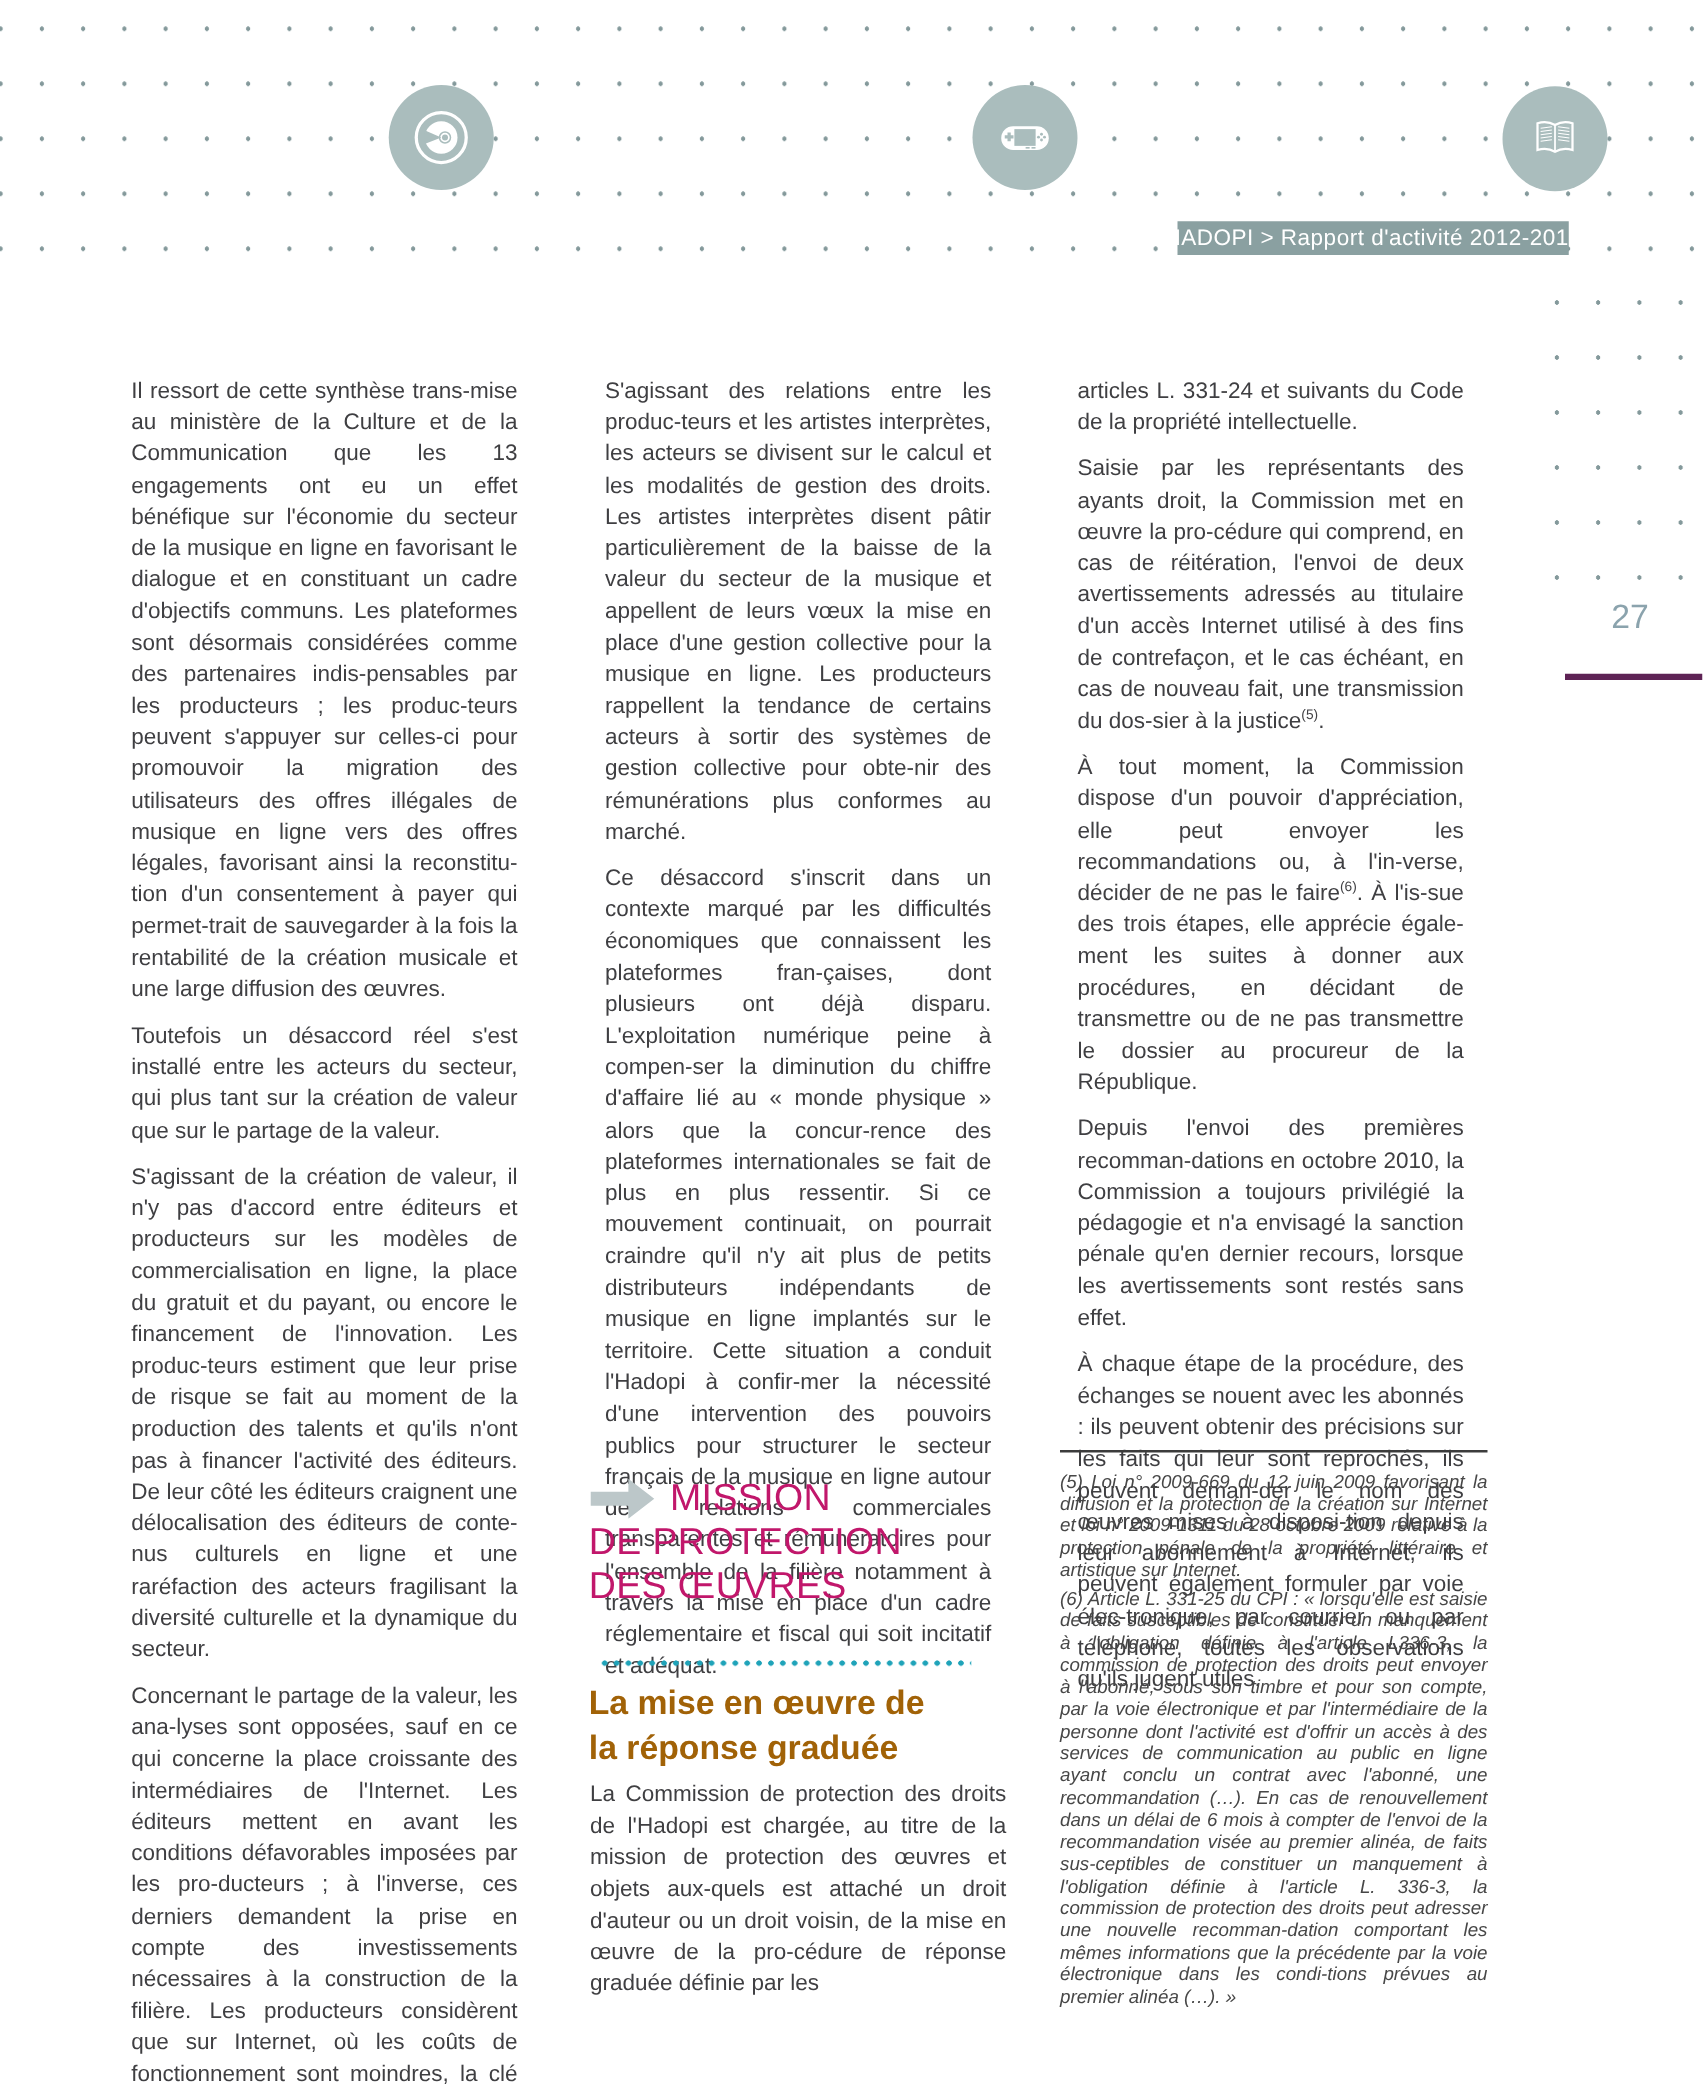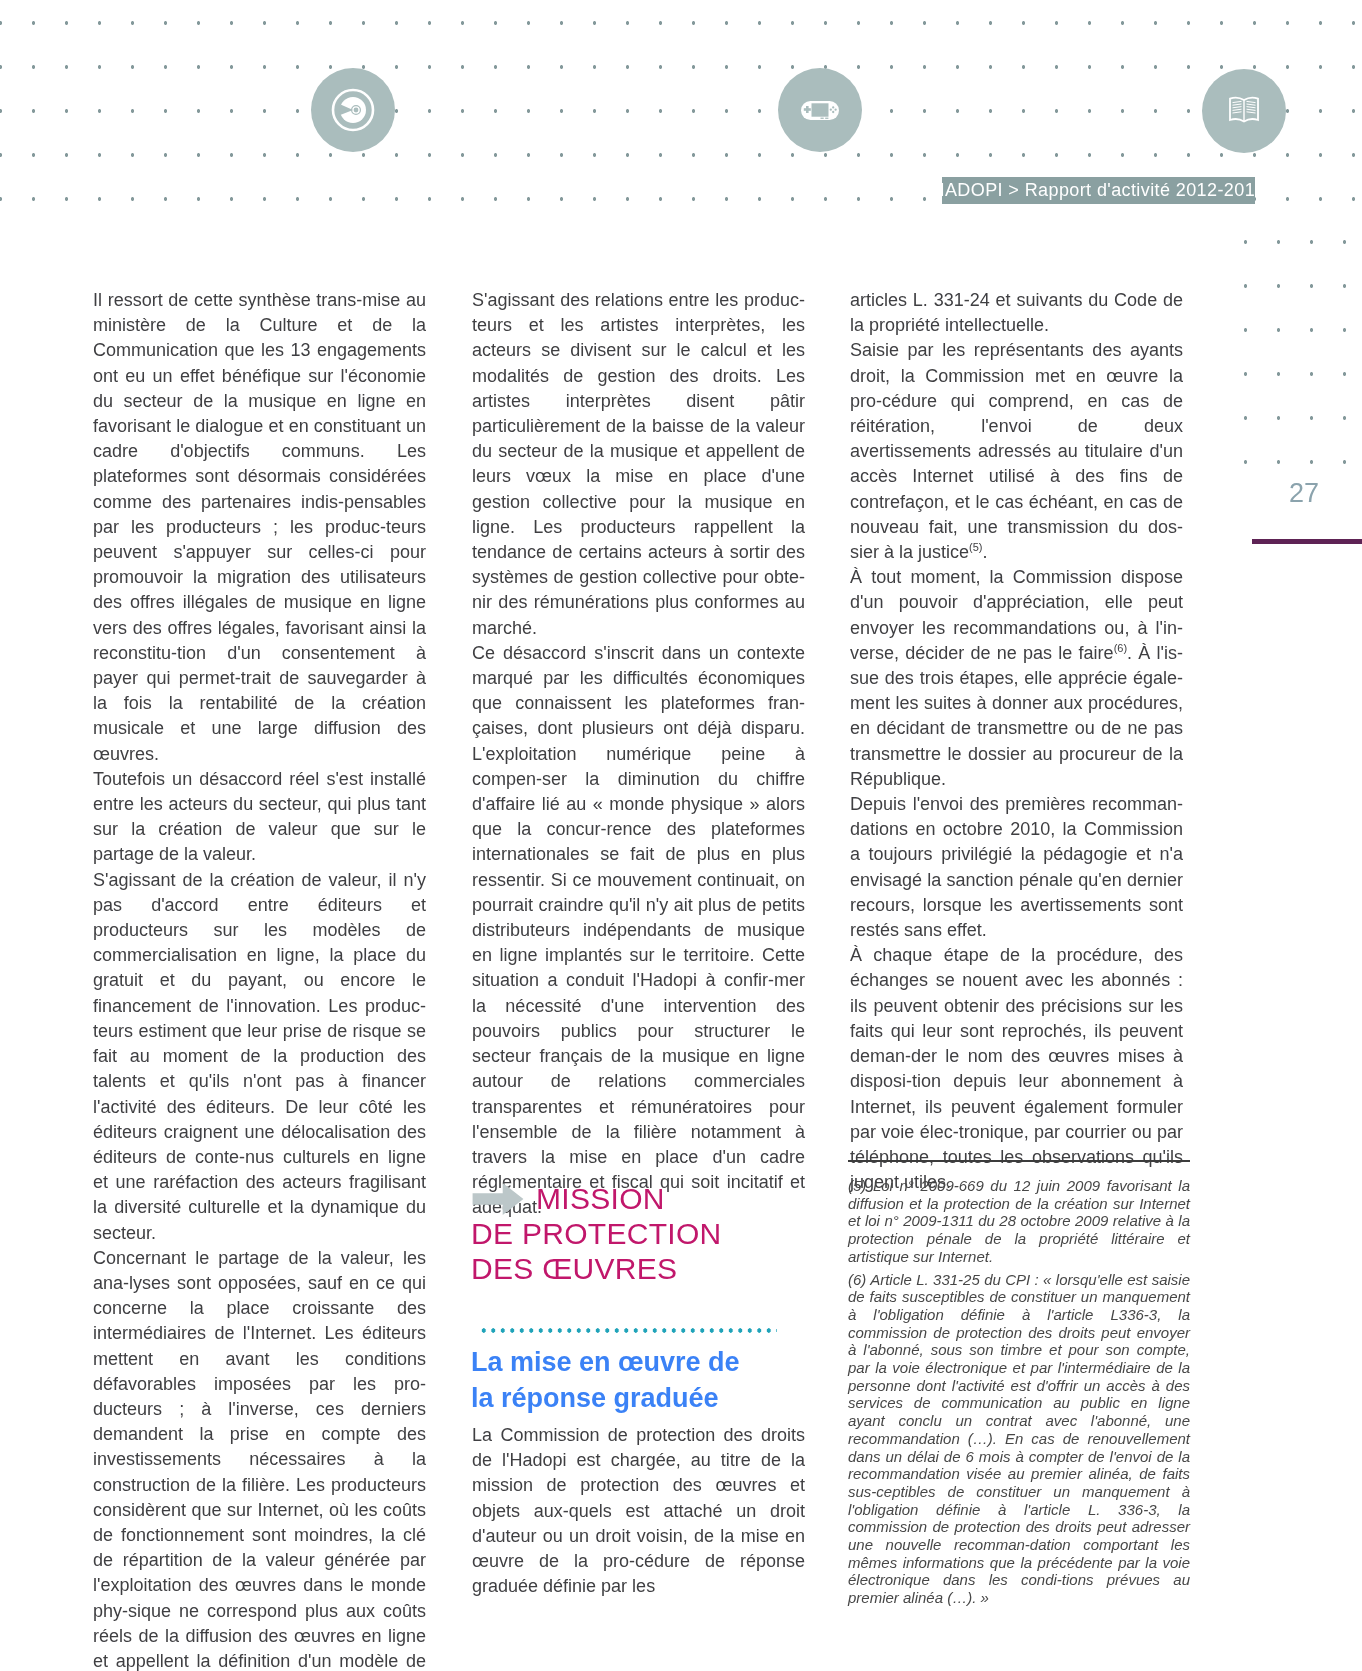--- a/index.html
+++ b/index.html
@@ -30,41 +30,41 @@
     display:flex;align-items:center;justify-content:center;white-space:nowrap;
   }
   
   .page-number{
     position:absolute;left:1262px;top:478px;width:84px;text-align:center;
     font-size:27px;color:#8ba3ad;font-weight:400;
   }
   .accent-line{position:absolute;left:1252px;top:539px;width:110px;height:5px;background:#5e2355;}
   
   .col{position:absolute;top:288px;width:333px;font-size:18px;line-height:25.2px;}
-  .col p{margin:0;text-align:justify;}
+  .col p{margin:12px;text-align:justify;}
   .col-1{left:93px;}
   .col-2{left:472px;}
   .col-3{left:850px;}
   sup{font-size:11px;line-height:0;vertical-align:super;}
   
   .section-heading{
     position:absolute;left:471px;top:1181px;width:345px;
     color:#c1176b;font-weight:normal;font-size:30px;line-height:35px;letter-spacing:.3px;
   }
   .section-heading .line1{display:flex;align-items:center;}
   .arrow-wrap{display:inline-block;width:54px;height:32px;margin-right:11px;flex:none;}
   
   .dotted-rule{
     position:absolute;left:479px;top:1328px;width:298px;height:5px;
     background-image:radial-gradient(circle,#1fa3b9 2px,rgba(255,255,255,0) 2.4px);
     background-size:9.5px 5px;background-position:0 50%;
   }
   .subheading{
     position:absolute;left:471px;top:1344px;width:330px;
-    color:#3b82f6;font-weight:bold;font-size:27px;line-height:36px;white-space:pre-line;
+    color:#a16207;font-weight:bold;font-size:27px;line-height:36px;white-space:pre-line;
   }
   .col2-closing{
     position:absolute;left:472px;top:1423px;width:333px;
     font-size:18px;line-height:25.2px;
   }
   .col2-closing p{margin:0;text-align:justify;}
   
   .footnotes{position:absolute;left:848px;top:1160px;width:342px;}
   .footnote-rule{width:342px;height:2px;background:#3c3c3c;}
   .footnotes p{

